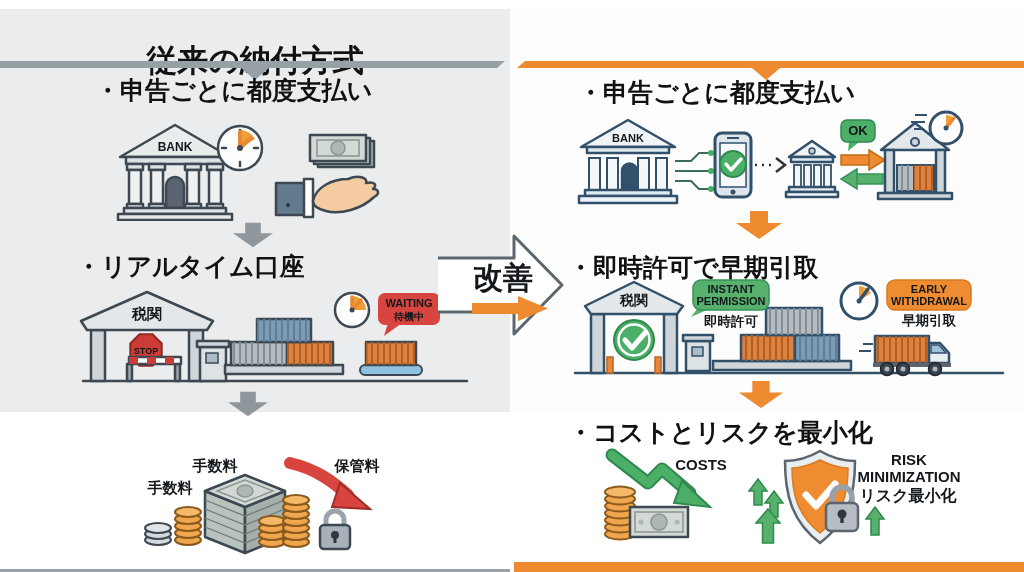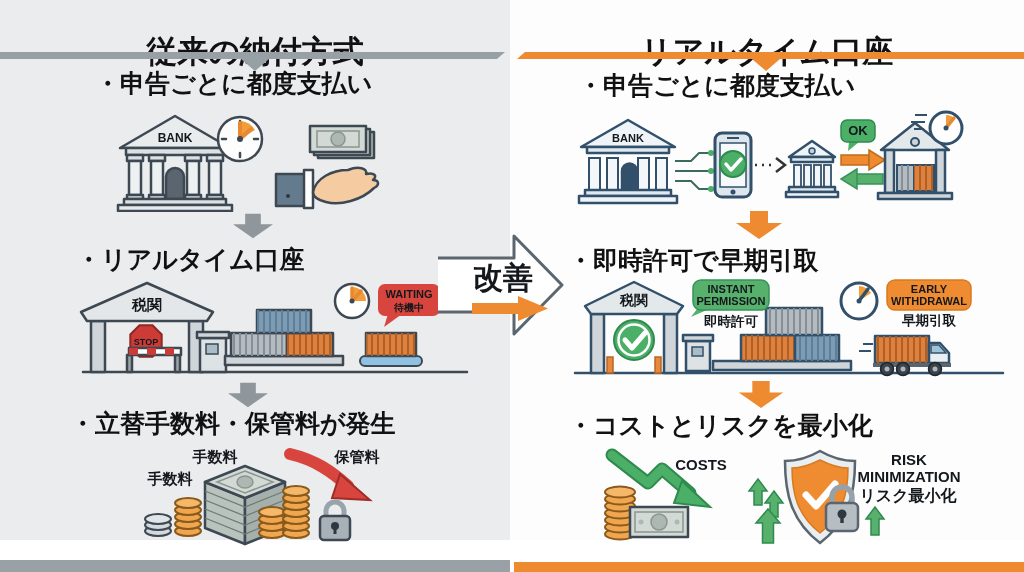--- a/index.html
+++ b/index.html
@@ -1,33 +1,33 @@
 <!DOCTYPE html>
 <html><head>
 <meta charset="utf-8">
 <style>
   html,body{margin:0;padding:0;}
   .canvas{position:relative;width:1024px;height:572px;overflow:hidden;
           font-family:"Liberation Sans","DejaVu Sans",sans-serif;background:#fff;}
-  .panel{position:absolute;top:0;height:540px;}
+  .panel{position:absolute;top:9px;height:403px;}
   .panel-left{left:0;width:510px;background:#eaecee;}
   .panel-right{left:510px;width:514px;background:#fdfdfe;}
   .title{position:absolute;top:10px;left:0;width:100%;text-align:center;
          font-size:31px;font-weight:bold;color:#111;white-space:nowrap;}
   .hbar{position:absolute;top:52px;height:7px;}
   .hbar-gray{left:0;width:505px;background:#97a0a5;
              clip-path:polygon(0 0,100% 0,calc(100% - 8px) 100%,0 100%);}
   .hbar-orange{left:7px;width:507px;background:#ee8a2f;
              clip-path:polygon(8px 0,100% 0,100% 100%,0 100%);}
   .tri{position:absolute;top:59px;width:0;height:0;
        border-left:14px solid transparent;border-right:14px solid transparent;}
   .tri-gray{left:241px;border-top:12px solid #97a0a5;}
   .tri-orange{left:242px;border-top:12px solid #ee8a2f;}
   .bullet{position:absolute;font-size:25px;font-weight:bold;color:#111;
-          white-space:nowrap;line-height:1.1;}
+          white-space:nowrap;line-height:1.1;font-family:Liberation Mono, monospace;}
   .abs{position:absolute;}
   .bottombar{position:absolute;left:0;width:100%;}
   .bb-gray{top:560px;height:12px;background:#9aa1a6;}
   .bb-orange{top:562px;height:10px;background:#ee8a2f;}
   svg text{font-family:"Liberation Sans","DejaVu Sans",sans-serif;
            font-weight:bold;text-anchor:middle;fill:#14181c;}
   .s1{stroke:#3d4852;stroke-width:2.5;stroke-linejoin:round;stroke-linecap:round;}
   .s1b{stroke:#33506b;stroke-width:2.5;stroke-linejoin:round;stroke-linecap:round;}
 </style>
 </head>
@@ -158,21 +158,20 @@
         <rect x="285" y="76" width="62" height="10" rx="5" fill="#8fc1e3" stroke="#3d4852" stroke-width="2"></rect>
         <rect class="s1" x="291" y="53" width="50" height="23" fill="#dd8140"></rect>
           <rect x="291" y="53" width="50" height="23" fill="url(#ho)"></rect>
       </g>
     </svg>
 
     <svg class="abs" style="left:228px;top:382px" width="40" height="26" viewBox="0 0 46 28">
       <polygon points="14,0 32,0 32,12 46,12 23,28 0,12 14,12" fill="#8f979c"></polygon>
     </svg>
 
-    <div class="bullet" style="top:410px;left:70px">・立替手数料・保管料が発生</div>
 
     <svg class="abs" style="left:120px;top:436px" width="300" height="124" viewBox="0 0 300 124">
       <text x="95" y="26" font-size="15">手数料</text>
       <text x="50" y="48" font-size="15">手数料</text>
       <text x="237" y="26" font-size="15">保管料</text>
       <g>
         <path class="s1" d="M85,46 L85,92 L125,108 L125,62 Z" fill="#b9c3bd"></path>
         <path class="s1" d="M165,46 L165,92 L125,108 L125,62 Z" fill="#a5afab"></path>
         <path d="M85,55 L125,71 L165,55" fill="none" stroke="#6e7a74" stroke-width="1.3"></path>
         <path d="M85,64 L125,80 L165,64" fill="none" stroke="#6e7a74" stroke-width="1.3"></path>
@@ -218,21 +217,20 @@
         <rect class="s1" x="200" y="80" width="30" height="24" rx="4" fill="#a8b1b8"></rect>
         <circle cx="215" cy="90" r="4" fill="#2f3840"></circle>
           <rect x="213.5" y="90" width="3" height="8" fill="#2f3840"></rect>
       </g>
     </svg>
 
     <div class="bottombar bb-gray"></div>
   </section>
 
   <section class="panel panel-right">
-    <h1 class="title">リアルタイム口座</h1>
     <div class="hbar hbar-orange"></div>
     <div class="tri tri-orange"></div>
 
     <div class="bullet" style="top:72px;left:68px">・申告ごとに都度支払い</div>
     <div class="bullet" style="top:412px;left:58px">・コストとリスクを最小化</div>
     <div class="bullet" style="top:247px;left:58px">・即時許可で早期引取</div>
   </section>
 
   <svg class="abs" style="left:563px;top:103px" width="440" height="112" viewBox="0 0 440 112">
     <g>

